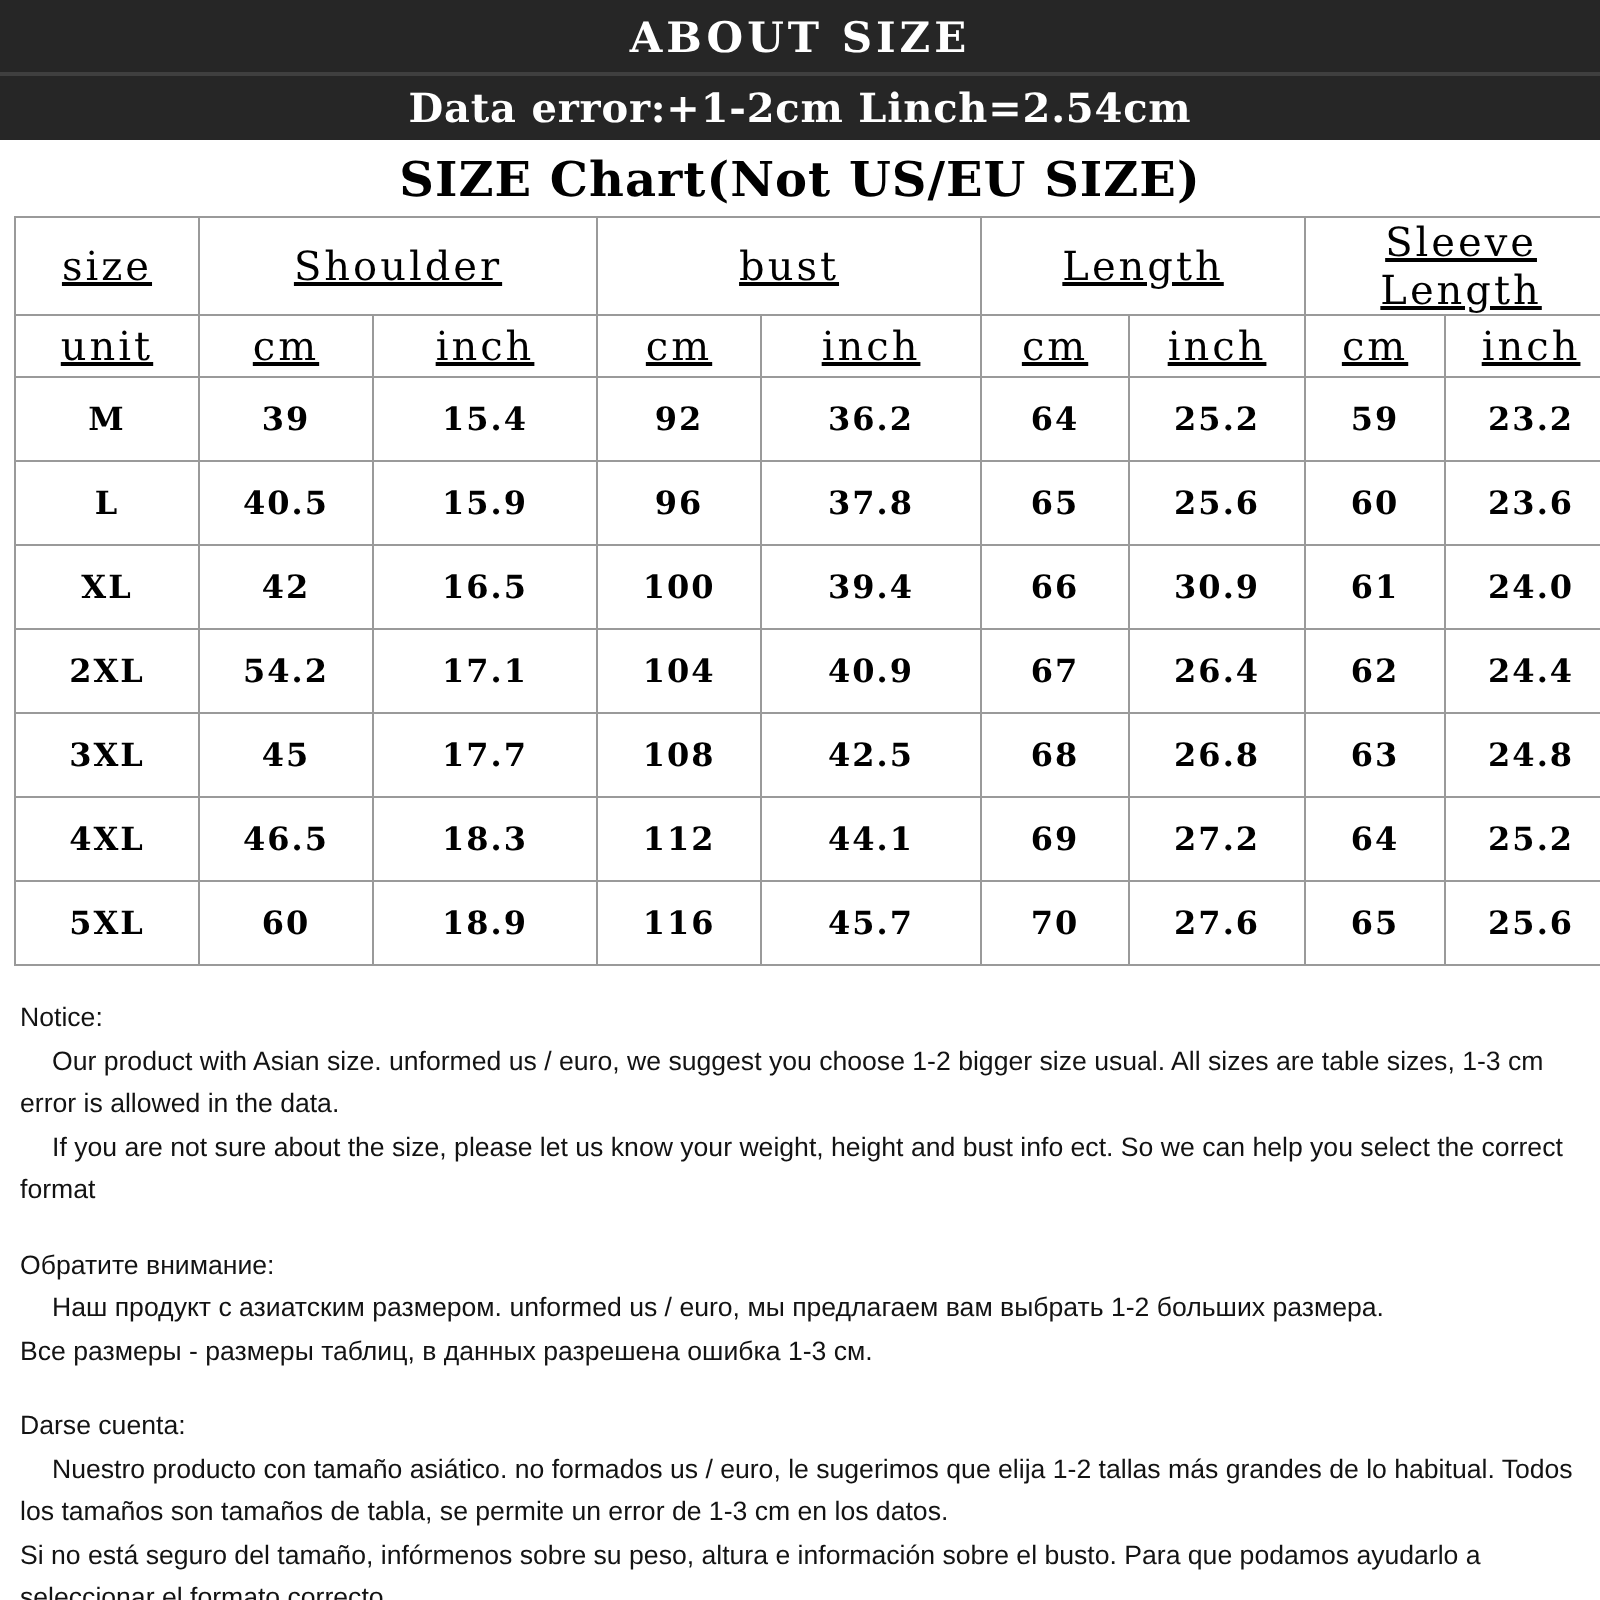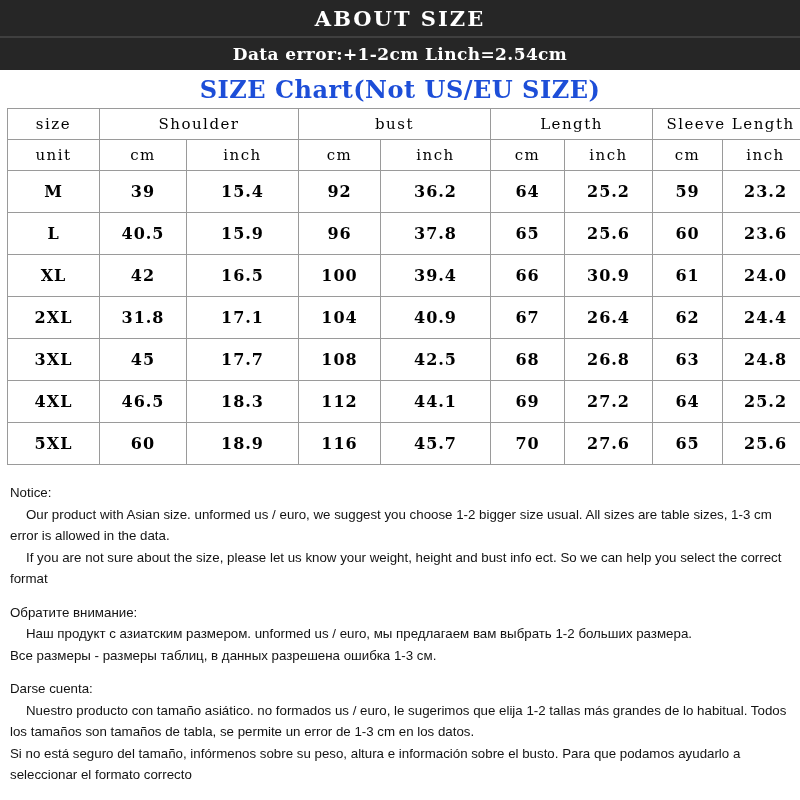--- a/index.html
+++ b/index.html
@@ -39,34 +39,34 @@
     font-weight: 700;
     letter-spacing: 2px;
   }
   .banner-sep {
     height: 2px;
     width: 800px;
     background: #3f3f3f;
   }
   .banner-sub {
     height: 32px;
-    font-size: 17px;
+    font-size: 20px;
     font-weight: 700;
     letter-spacing: 0.4px;
   }
 
   
   .chart-title {
     height: 38px;
     width: 800px;
     display: flex;
     align-items: center;
     justify-content: center;
     background: #ffffff;
-    color: #1d4ed8;
+    color: #000000;
     font-family: "DejaVu Serif", "Liberation Serif", serif;
     font-size: 24px;
     font-weight: 700;
     letter-spacing: 0.5px;
     box-sizing: border-box;
   }
 
   
   .table-wrap {
     padding: 0 7px 0 7px;
@@ -82,23 +82,24 @@
   table.size-table th,
   table.size-table td {
     border: 1px solid #9a9a9a;
     text-align: center;
     vertical-align: middle;
     color: #000000;
     padding: 0;
   }
   table.size-table thead th {
     height: 30px;
-    font-size: 15px;
+    font-size: 20px;
     font-weight: 400;
     letter-spacing: 1.5px;
+    text-decoration: underline;
   }
   table.size-table tbody td {
     height: 41px;
     font-size: 16px;
     font-weight: 700;
     letter-spacing: 1px;
   }
   table.size-table tbody td.size-cell {
     letter-spacing: 1px;
   }
@@ -119,20 +120,21 @@
     left: 10px;
     top: 482px;
     width: 782px;
     font-family: "Liberation Sans", sans-serif;
     font-size: 13.3px;
     line-height: 21.5px;
     color: #131313;
   }
   .note-block {
     margin-bottom: 12px;
+    margin-top: 16px;
   }
   .note-block:last-child { margin-bottom: 0; }
   .note-head {
     white-space: pre;
   }
   .note-body {
     text-indent: 16px;
   }
   .note-line {
     text-indent: 0;
@@ -217,21 +219,21 @@
           <td>16.5</td>
           <td>100</td>
           <td>39.4</td>
           <td>66</td>
           <td>30.9</td>
           <td>61</td>
           <td>24.0</td>
         </tr>
         <tr>
           <td class="size-cell">2XL</td>
-          <td>31.8</td>
+          <td>54.2</td>
           <td>17.1</td>
           <td>104</td>
           <td>40.9</td>
           <td>67</td>
           <td>26.4</td>
           <td>62</td>
           <td>24.4</td>
         </tr>
         <tr>
           <td class="size-cell">3XL</td>

